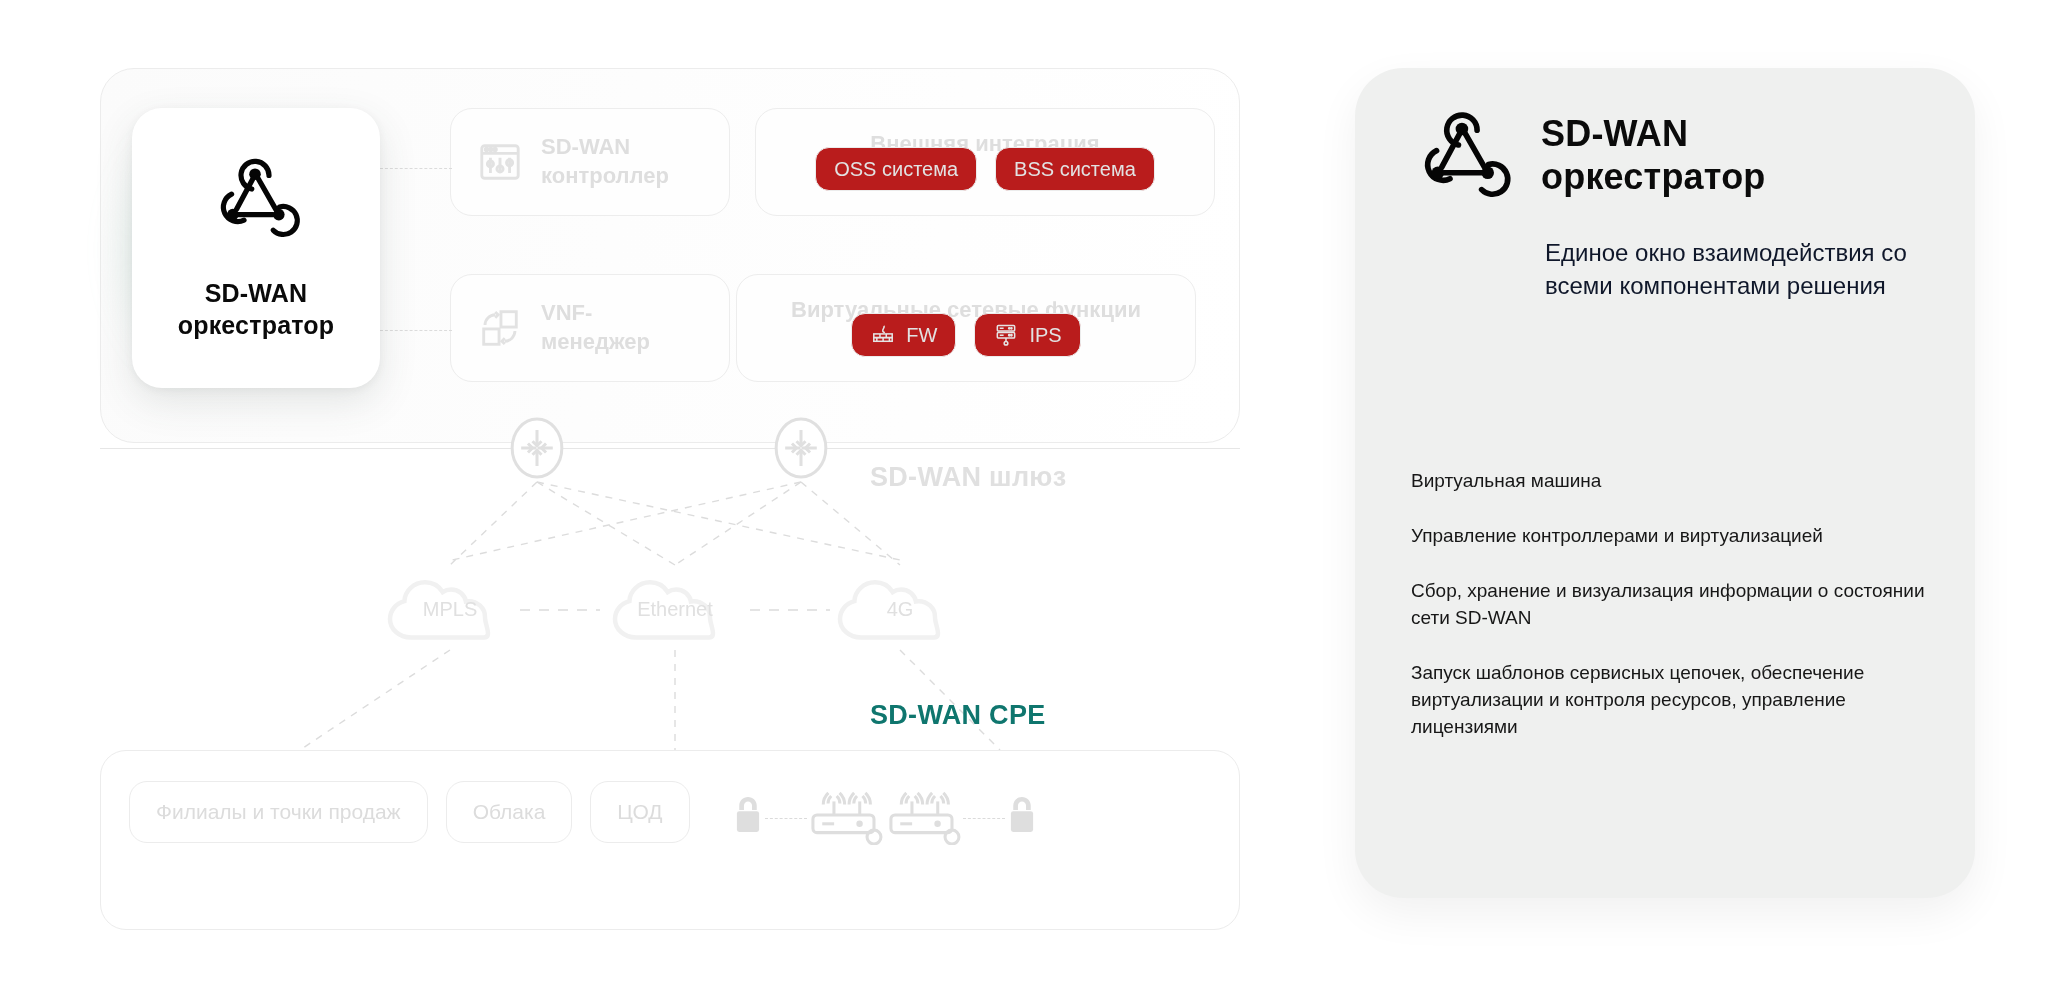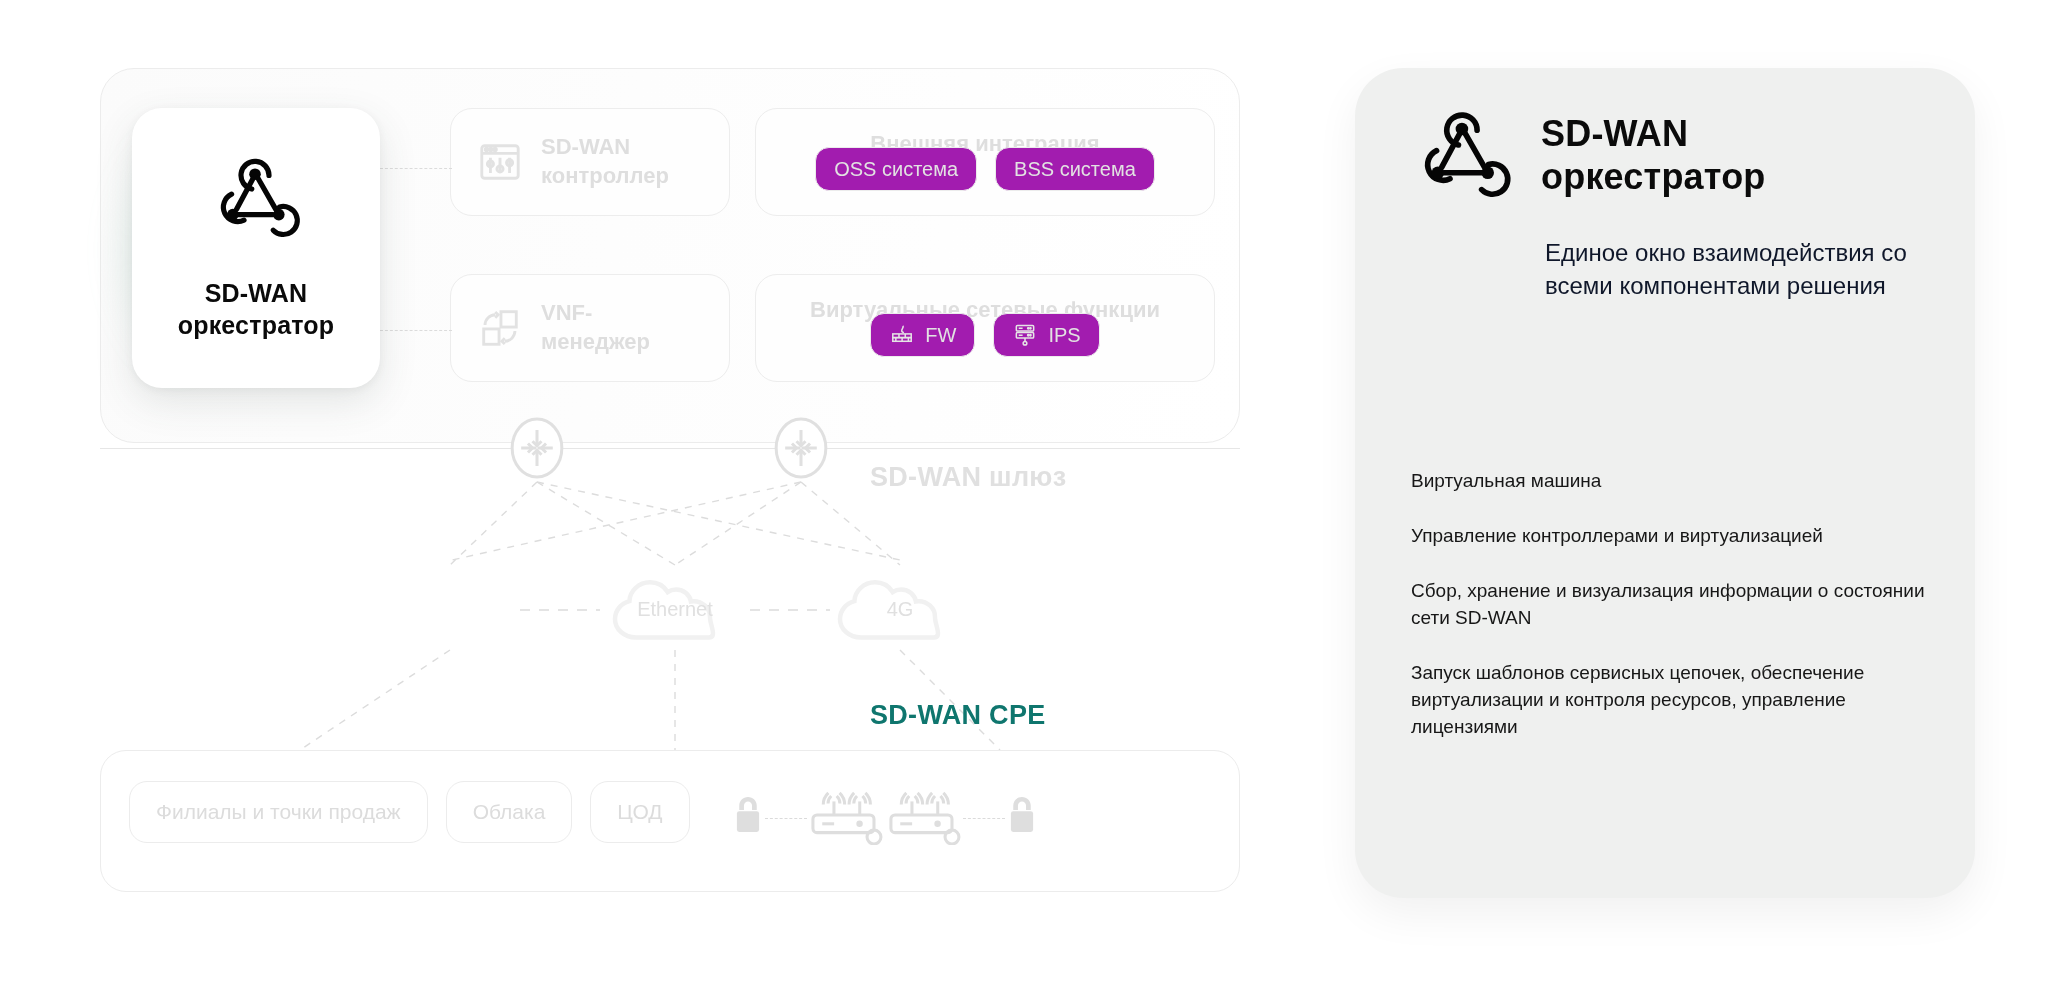--- a/index.html
+++ b/index.html
@@ -53,31 +53,31 @@
     font-size: 22px; font-weight: bold; color: #dedede; line-height: 1.3;
   }
   .gbox-title {
     position: absolute; top: 22px; left: 0; right: 0; text-align: center;
     font-size: 22px; font-weight: bold; color: #dedede;
   }
   .chip {
     border: 1.5px solid #ececec; border-radius: 14px;
     display: inline-flex; align-items: center; justify-content: center; gap: 10px;
     color: #e2e2e2; font-size: 20px; padding: 0 18px; height: 44px;
-    background: #a21caf;
+    background: #b91c1c;
   }
   .chip-row {
     position: absolute; left: 0; right: 0; bottom: 24px;
     display: flex; justify-content: center; gap: 18px;
   }
 
   .box-controller { left: 450px; top: 108px; width: 280px; height: 108px; }
   .box-vnf        { left: 450px; top: 274px; width: 280px; height: 108px; }
   .box-extint     { left: 755px; top: 108px; width: 460px; height: 108px; }
-  .box-vnfunc     { left: 755px; top: 274px; width: 460px; height: 108px; }
+  .box-vnfunc     { left: 736px; top: 274px; width: 460px; height: 108px; }
 
   
   .conn {
     position: absolute; height: 0; border-top: 1.5px dashed #dcdcdc; z-index: 1;
   }
   .conn-1 { left: 380px; top: 168px; width: 72px; }
   .conn-2 { left: 380px; top: 330px; width: 72px; }
 
   
   .gw-line {
@@ -101,21 +101,21 @@
     position: absolute; left: 0; right: 0; top: 28px; text-align: center;
     font-size: 20px; color: #e0e0e0;
   }
   .cloud-mpls { left: 375px; top: 570px; }
   .cloud-eth  { left: 600px; top: 570px; }
   .cloud-4g   { left: 825px; top: 570px; }
 
   
   .cpe-panel {
     position: absolute; left: 100px; top: 750px;
-    width: 1140px; height: 142px;
+    width: 1140px; height: 180px;
     border: 1.5px solid #ececec; border-radius: 26px; background:#fff;
   }
   .cpe-label {
     position: absolute; left: 870px; top: 700px;
     font-size: 27px; font-weight: bold; color: #0f766e; letter-spacing: .3px;
   }
   .cpe-chips {
     position: absolute; left: 28px; top: 30px;
     display: flex; gap: 18px; align-items: center;
   }
@@ -296,20 +296,26 @@
     </div>
     <div class="router router-2">
       <svg width="58" height="64" viewBox="0 0 30 34" fill="none" stroke="#e0e0e0" stroke-width="1.6">
         <ellipse cx="15" cy="17" rx="13.2" ry="15.4" fill="#ffffff"></ellipse>
         <path d="M15 7.5v8.2M15 26.5v-8.2M6.6 17h8.1M23.4 17h-8.1"></path>
         <path d="M12.6 13.4 15 15.8l2.4-2.4M12.6 20.6 15 18.2l2.4 2.4M10.2 14.6l2.4 2.4-2.4 2.4M19.8 14.6 17.4 17l2.4 2.4"></path>
       </svg>
     </div>
     <div class="gw-label">SD-WAN шлюз</div>
 
+    <div class="cloud cloud-mpls">
+      <svg width="150" height="78" viewBox="0 0 100 52" fill="none" stroke="#f1f1f1" stroke-width="3">
+        <path d="M24 45c-8 0-14-5.6-14-12.4 0-5.6 4-10.3 9.6-11.8.3-7 6.3-12.6 13.7-12.6 5 0 9.4 2.6 11.8 6.5 1.6-1.1 3.6-1.7 5.7-1.7 5 0 9.1 3.5 9.8 8 .6-.1 1.2-.2 1.8-.2 6 0 10.9 4.6 10.9 10.3S78.4 45 72.4 45H24Z"></path>
+      </svg>
+      <span class="cl-text">MPLS</span>
+    </div>
     <div class="cloud cloud-eth">
       <svg width="150" height="78" viewBox="0 0 100 52" fill="none" stroke="#f1f1f1" stroke-width="3">
         <path d="M24 45c-8 0-14-5.6-14-12.4 0-5.6 4-10.3 9.6-11.8.3-7 6.3-12.6 13.7-12.6 5 0 9.4 2.6 11.8 6.5 1.6-1.1 3.6-1.7 5.7-1.7 5 0 9.1 3.5 9.8 8 .6-.1 1.2-.2 1.8-.2 6 0 10.9 4.6 10.9 10.3S78.4 45 72.4 45H24Z"></path>
       </svg>
       <span class="cl-text">Ethernet</span>
     </div>
     <div class="cloud cloud-4g">
       <svg width="150" height="78" viewBox="0 0 100 52" fill="none" stroke="#f1f1f1" stroke-width="3">
         <path d="M24 45c-8 0-14-5.6-14-12.4 0-5.6 4-10.3 9.6-11.8.3-7 6.3-12.6 13.7-12.6 5 0 9.4 2.6 11.8 6.5 1.6-1.1 3.6-1.7 5.7-1.7 5 0 9.1 3.5 9.8 8 .6-.1 1.2-.2 1.8-.2 6 0 10.9 4.6 10.9 10.3S78.4 45 72.4 45H24Z"></path>
       </svg>

